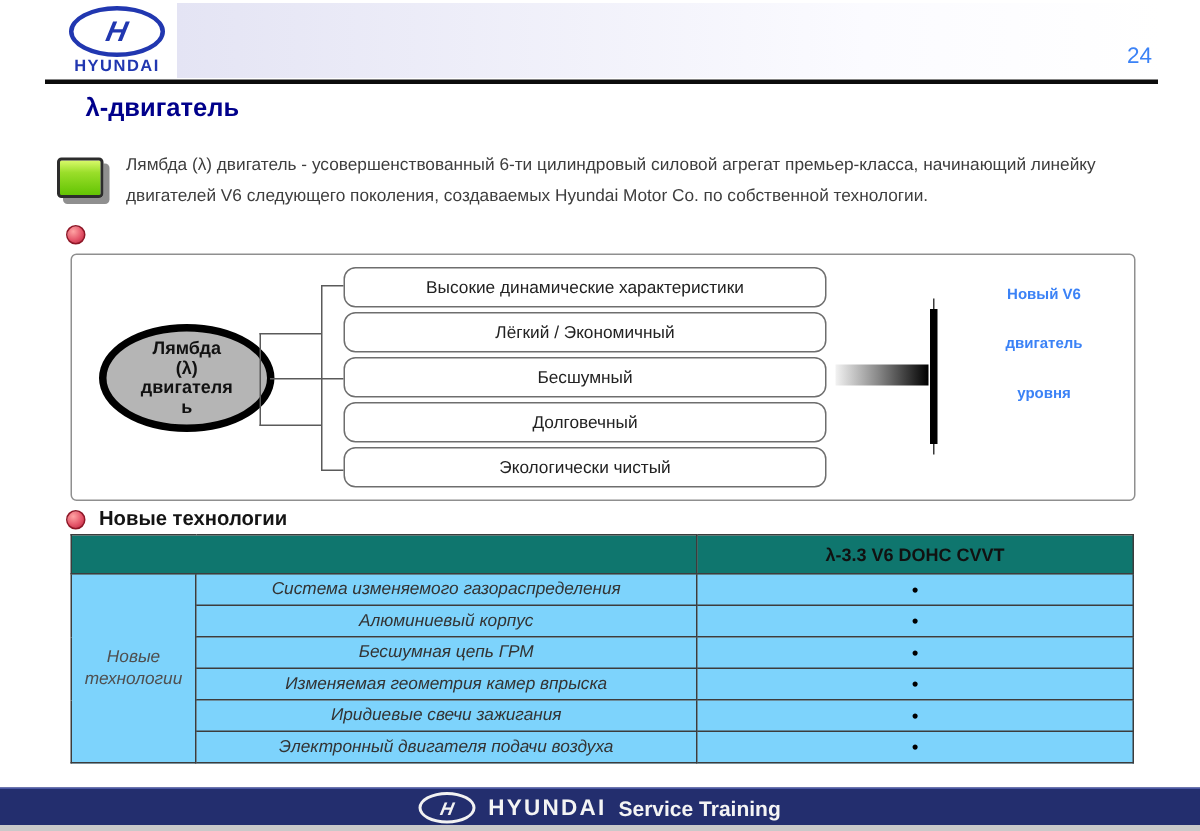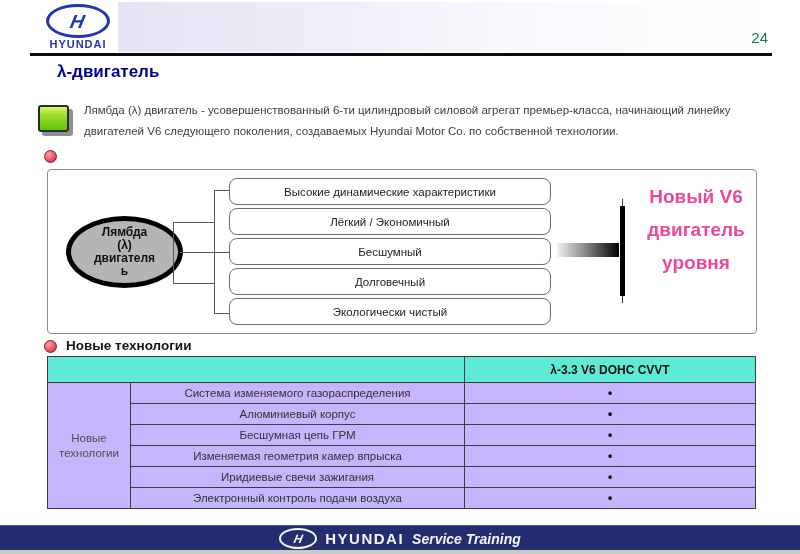--- a/index.html
+++ b/index.html
@@ -12,21 +12,21 @@
   .title-band{position:absolute;left:118px;top:2px;width:656px;height:50px;
     background:linear-gradient(to right,#e4e4f4,#fbfbff 70%,#ffffff);}
   .logo{position:absolute;left:38px;top:4px;width:80px;height:48px;text-align:center;}
   .logo-oval{display:inline-flex;align-items:center;justify-content:center;
     width:58px;height:28px;border:3px solid #2137b0;border-radius:50%;}
   .logo-h{display:inline-block;transform:skewX(-22deg);color:#2137b0;
     font-weight:bold;font-size:19px;line-height:19px;}
   .logo-word{color:#2137b0;font-weight:bold;font-size:11px;letter-spacing:1px;margin-top:0px;}
   .page-title{position:absolute;left:130px;top:12px;font-size:27px;font-weight:bold;
     font-style:italic;color:#3c44cf;letter-spacing:1px;}
-  .page-number{position:absolute;right:32px;top:29px;font-size:15px;color:#15803d;}
+  .page-number{position:absolute;right:32px;top:29px;font-size:15px;color:#3b82f6;}
   .header-rule{position:absolute;left:30px;top:53px;width:742px;height:3px;background:#0c0c0c;}
   
   .lambda-heading{position:absolute;left:57px;top:62px;font-size:17px;font-weight:bold;color:#00008b;}
   .green-chip{position:absolute;left:38px;top:105px;width:27px;height:23px;border-radius:3px;
     background:linear-gradient(to bottom,#d9f96a 0%,#9ade2a 35%,#63c403 100%);
     border:2px solid #2c2c2c;box-shadow:4px 4px 0 #8f8f8f;}
   .intro-text{position:absolute;left:84px;top:100px;width:692px;font-size:11.5px;
     line-height:21px;color:#3d3d3d;}
   
   .red-ball{position:absolute;width:13px;height:13px;border-radius:50%;
@@ -42,40 +42,40 @@
     font-size:12px;font-weight:bold;color:#111;line-height:13px;text-align:left;}
   .conn{position:absolute;background:#5a5a5a;}
   .feature-box{position:absolute;left:181px;width:322px;height:27px;border:1px solid #6e6e6e;
     border-radius:8px;background:#fff;display:flex;align-items:center;justify-content:center;
     font-size:11.5px;color:#222;box-sizing:border-box;}
   .arrow-shaft{position:absolute;left:509px;top:73px;width:62px;height:14px;
     background:linear-gradient(to right,#f2f2f2,#8a8a8a 45%,#000);}
   .arrow-wall-thick{position:absolute;left:572px;top:36px;width:5px;height:90px;background:#000;}
   .arrow-wall-thin{position:absolute;left:574px;top:29px;width:1px;height:104px;background:#3a3a3a;}
   .result-text{position:absolute;left:592px;top:10px;width:112px;text-align:center;
-    font-size:19px;font-weight:bold;color:#ec4899;}
+    font-size:10px;font-weight:bold;color:#3b82f6;}
   .result-text div{line-height:33px;}
   
   table.tech{position:absolute;left:47px;top:356px;width:708px;border-collapse:collapse;
     table-layout:fixed;font-size:11.5px;color:#333;}
   table.tech td,table.tech th{border:1px solid #3c3c3c;text-align:center;padding:0;}
-  table.tech th{background:#5eead4;height:25px;font-size:12px;color:#111;font-weight:bold;}
-  table.tech td{height:20px;background:#c4b5fd;}
+  table.tech th{background:#0f766e;height:25px;font-size:12px;color:#111;font-weight:bold;}
+  table.tech td{height:20px;background:#7dd3fc;font-style:italic;}
   td.group-cell{color:#4f4f4f;line-height:15px;}
   td.mark-cell{font-size:12px;font-weight:bold;color:#000;}
   
   .footer{position:absolute;left:0;top:525px;width:800px;height:25px;background:#232e6e;
     display:flex;align-items:center;justify-content:center;gap:8px;
     border-top:1px solid #4a57a3;}
   .footer-oval{display:inline-flex;align-items:center;justify-content:center;
     width:34px;height:17px;border:2px solid #f2f2f2;border-radius:50%;}
   .footer-h{display:inline-block;transform:skewX(-22deg);color:#f2f2f2;font-weight:bold;
     font-size:12px;line-height:12px;}
   .footer-brand{color:#f4f4f4;font-weight:bold;font-size:15px;letter-spacing:1.5px;}
-  .footer-suffix{color:#f4f4f4;font-weight:bold;font-size:14px;font-style:italic;}
+  .footer-suffix{color:#f4f4f4;font-weight:bold;font-size:14px;}
   .bottom-strip{position:absolute;left:0;top:550px;width:800px;height:4px;background:#c9c9c9;}
 </style>
 </head>
 <body>
 
 <div class="page">
 
   <div class="title-band"></div>
   <div class="logo">
     <span class="logo-oval">
@@ -154,21 +154,21 @@
     </tr>
     <tr>
       <td>Изменяемая геометрия камер впрыска</td>
       <td class="mark-cell">•</td>
     </tr>
     <tr>
       <td>Иридиевые свечи зажигания</td>
       <td class="mark-cell">•</td>
     </tr>
     <tr>
-      <td>Электронный контроль подачи воздуха</td>
+      <td>Электронный двигателя подачи воздуха</td>
       <td class="mark-cell">•</td>
     </tr>
   </tbody>
     </table>
 
   <div class="footer">
     <span class="footer-oval">
       <span class="footer-h">H</span>
     </span>
     <span class="footer-brand">HYUNDAI</span>

